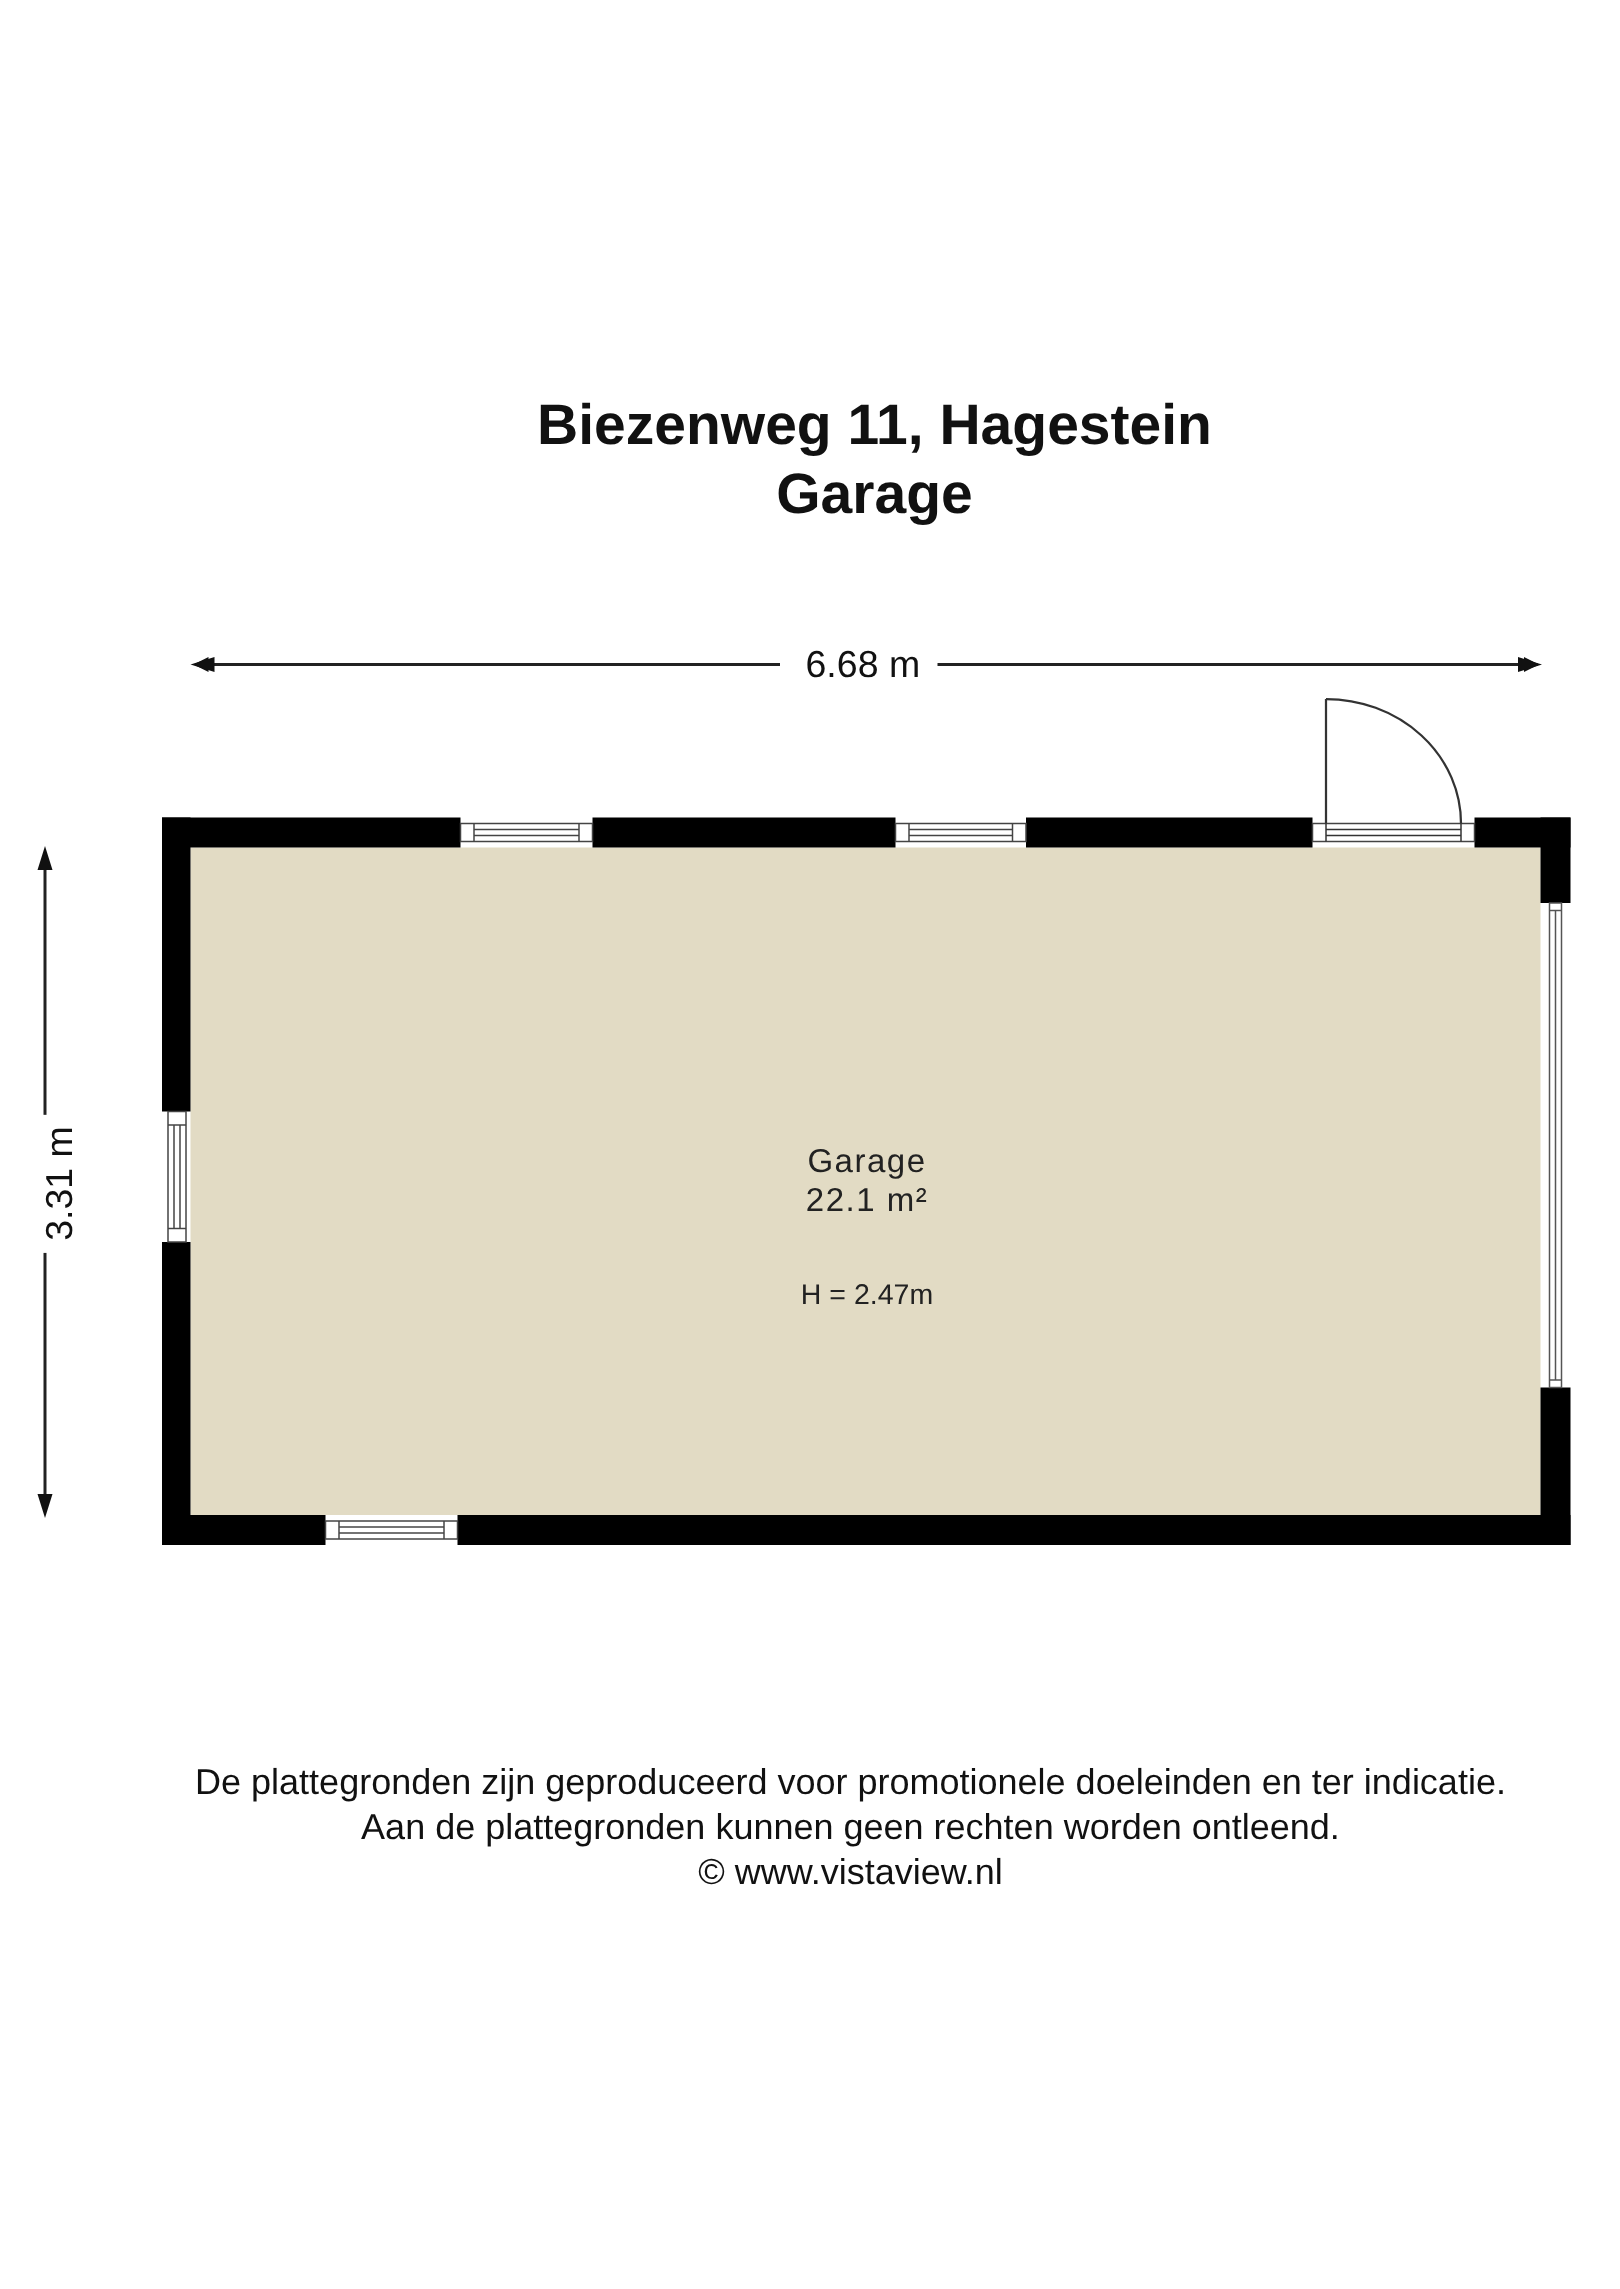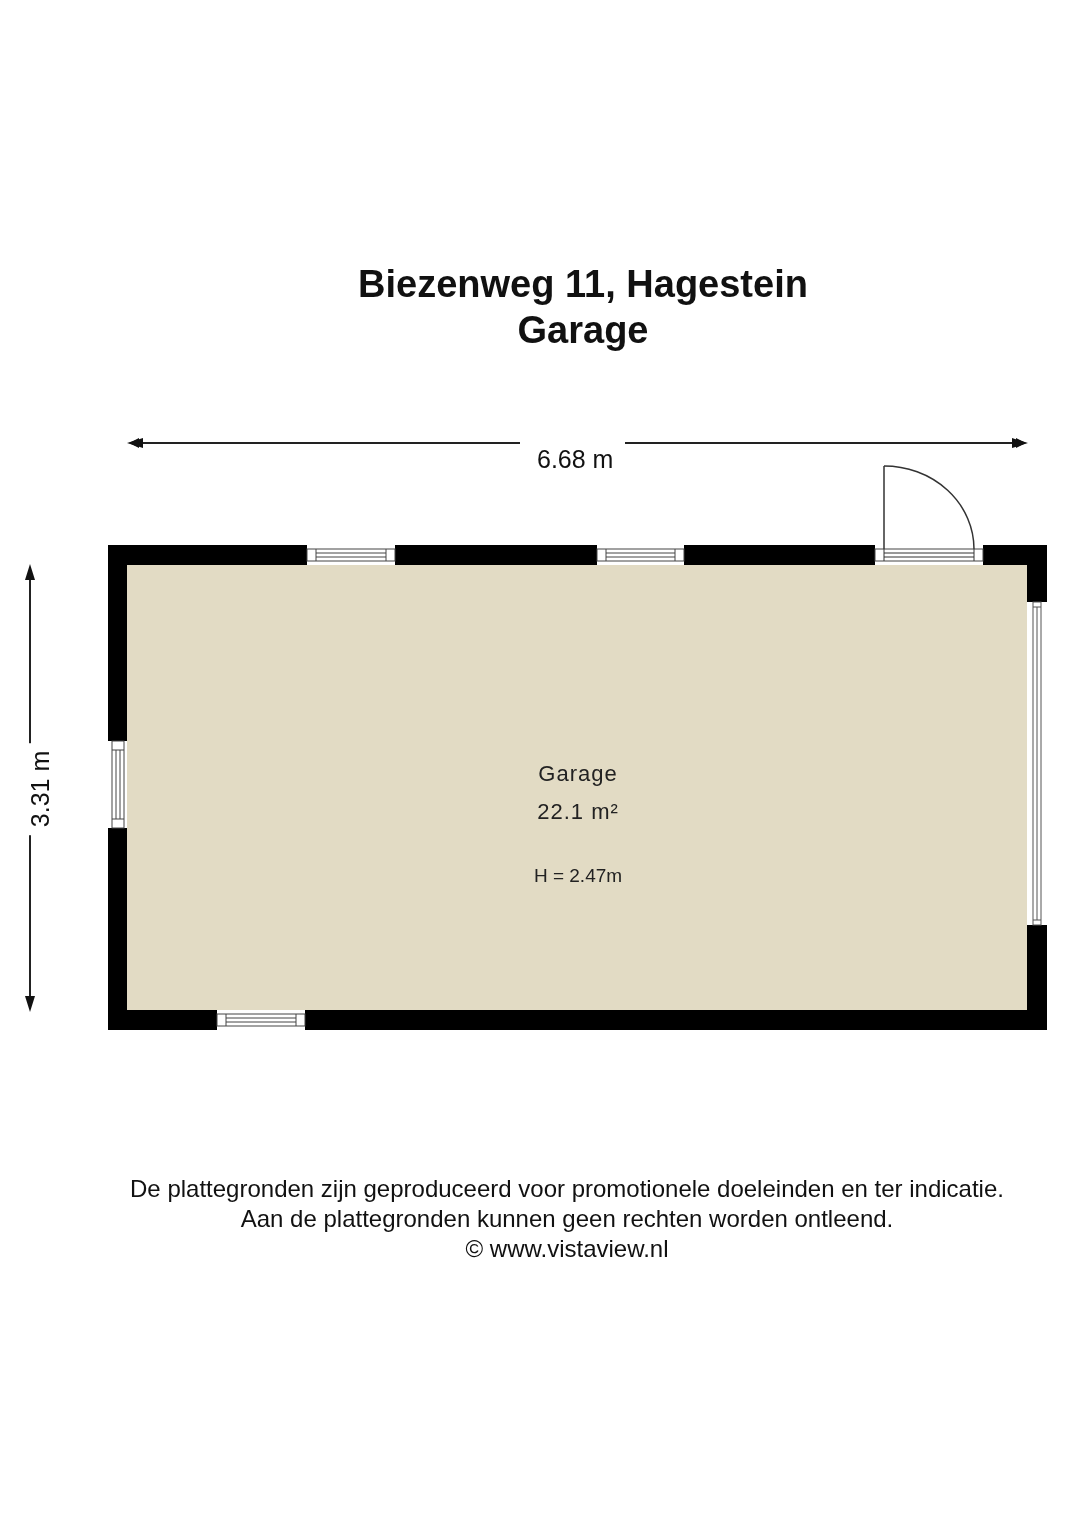--- a/index.html
+++ b/index.html
@@ -5,21 +5,21 @@
     html, body { margin: 0; padding: 0; background: #ffffff; }
     body { width: 1080px; height: 1526px; position: relative; overflow: hidden;
            font-family: "Liberation Sans", sans-serif; color: #111; }
     .title { position: absolute; left: 0; width: 1166px; text-align: center;
              font-weight: bold; font-size: 38px; line-height: 46px; color: #111; }
     .plan-svg { position: absolute; left: 0; top: 0; }
     .dim-label { position: absolute; font-size: 25px; color: #111; background: #fff; padding: 0 8px; line-height: 30px; }
     .dim-label.v { transform: rotate(-90deg); transform-origin: center center; }
     .room-label { position: absolute; text-align: center; width: 300px; color: #222; }
     .room-name { font-size: 22px; letter-spacing: 1px; line-height: 26px; }
-    .room-area { font-size: 22px; letter-spacing: 1px; line-height: 26px; margin-top: 12px; }
+    .room-area { font-size: 22px; letter-spacing: 1px; line-height: 26px; }
     .room-height { font-size: 19px; margin-top: 40px; line-height: 22px; }
     .disclaimer { position: absolute; left: 0; width: 1134px; text-align: center; font-size: 24px; line-height: 30px; color: #111; }
   </style>
 </head>
 <body>
 
 <div class="title" style="top:261px;">Biezenweg 11, Hagestein</div>
 <div class="title" style="top:307px;">Garage</div>
 
 <svg class="plan-svg" width="1080" height="1526" viewBox="0 0 1080 1526" xmlns="http://www.w3.org/2000/svg">
@@ -105,21 +105,21 @@
   </g>
 
   <g fill="#fff" stroke="#555" stroke-width="1">
     <rect x="1033" y="602" width="8" height="323"></rect>
     <line x1="1033" y1="607" x2="1041" y2="607"></line>
     <line x1="1033" y1="920" x2="1041" y2="920"></line>
     <line x1="1037" y1="607" x2="1037" y2="920"></line>
   </g>
 </svg>
 
-<div class="dim-label" style="left:529px; top:444px;">6.68 m</div>
+<div class="dim-label" style="left:529px; top:428px;">6.68 m</div>
 <div class="dim-label v" style="left:-6px; top:774px;">3.31 m</div>
 
 <div class="room-label" style="left:428px; top:761px;">
   <div class="room-name">Garage</div>
   <div class="room-area">22.1 m²</div>
   <div class="room-height">H = 2.47m</div>
 </div>
 
 <div class="disclaimer" style="top:1174px;">De plattegronden zijn geproduceerd voor promotionele doeleinden en ter indicatie.</div>
 <div class="disclaimer" style="top:1204px;">Aan de plattegronden kunnen geen rechten worden ontleend.</div>

